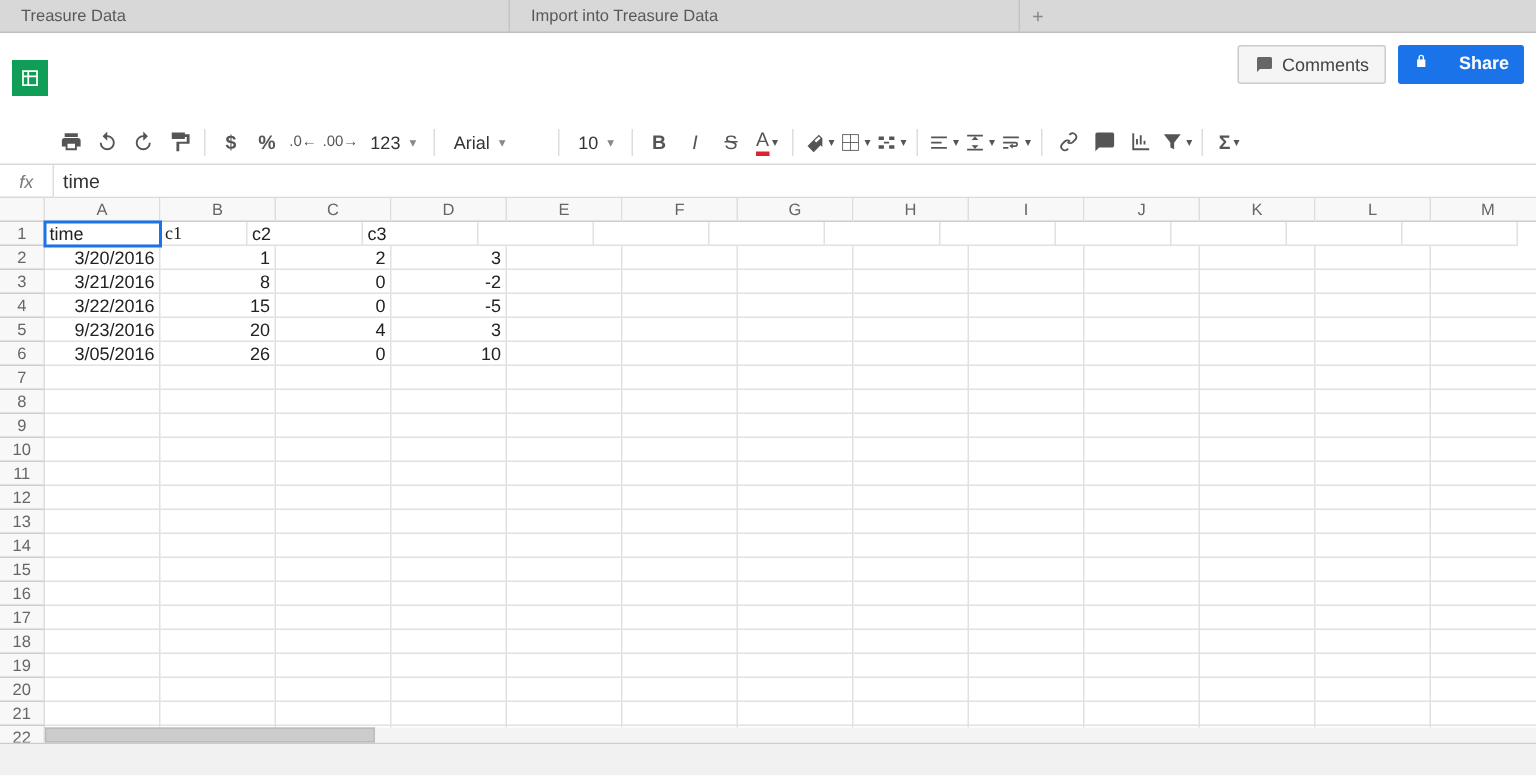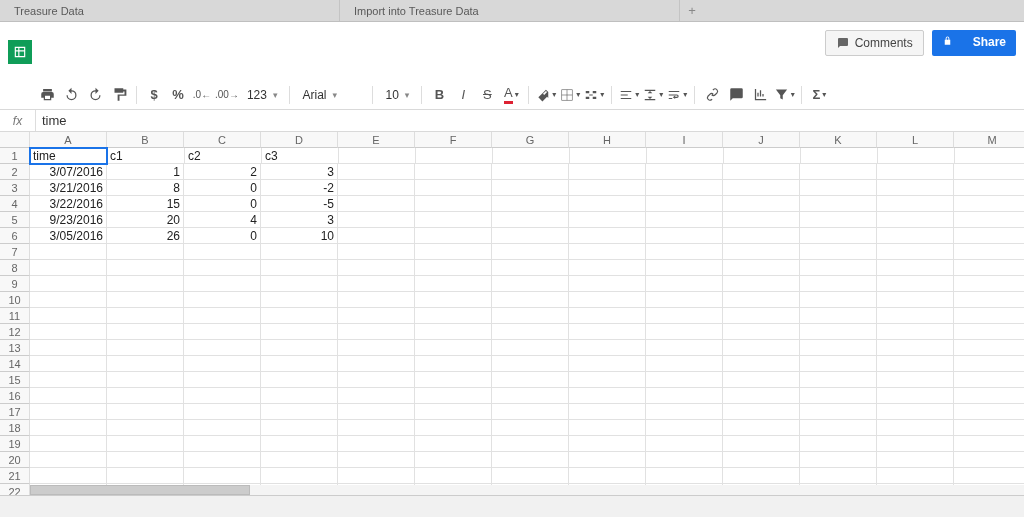--- a/index.html
+++ b/index.html
@@ -241,36 +241,36 @@
         <div class="col-header" style="width: 77px;">H</div>
         <div class="col-header" style="width: 77px;">I</div>
         <div class="col-header" style="width: 77px;">J</div>
         <div class="col-header" style="width: 77px;">K</div>
         <div class="col-header" style="width: 77px;">L</div>
         <div class="col-header" style="width: 77px;">M</div>
       </div>
       <div class="row">
         <div class="row-header">1</div>
         <div class="cell left selected" style="width: 77px;">time</div>
-        <div class="cell left" style="width: 78px;">c1</div>
+        <div class="cell left" style="width: 58px; font-family: Liberation Serif, serif;">c1</div>
         <div class="cell left" style="width: 77px;">c2</div>
         <div class="cell left" style="width: 77px;">c3</div>
         <div class="cell" style="width: 77px;"></div>
         <div class="cell" style="width: 77px;"></div>
         <div class="cell" style="width: 77px;"></div>
         <div class="cell" style="width: 77px;"></div>
         <div class="cell" style="width: 77px;"></div>
         <div class="cell" style="width: 77px;"></div>
         <div class="cell" style="width: 77px;"></div>
         <div class="cell" style="width: 77px;"></div>
         <div class="cell" style="width: 77px;"></div>
       </div>
       <div class="row">
         <div class="row-header">2</div>
-        <div class="cell right" style="width: 77px;">3/07/2016</div>
+        <div class="cell right" style="width: 77px;">3/20/2016</div>
         <div class="cell right" style="width: 77px;">1</div>
         <div class="cell right" style="width: 77px;">2</div>
         <div class="cell right" style="width: 77px;">3</div>
         <div class="cell" style="width: 77px;"></div>
         <div class="cell" style="width: 77px;"></div>
         <div class="cell" style="width: 77px;"></div>
         <div class="cell" style="width: 77px;"></div>
         <div class="cell" style="width: 77px;"></div>
         <div class="cell" style="width: 77px;"></div>
         <div class="cell" style="width: 77px;"></div>

